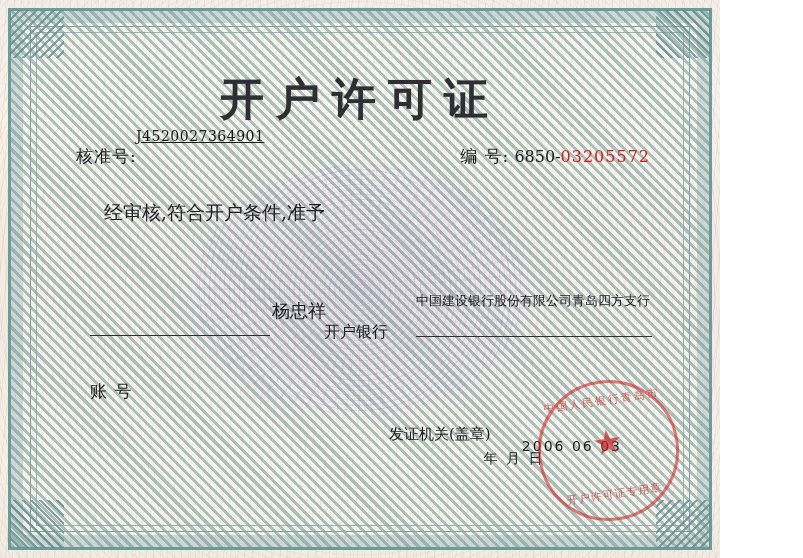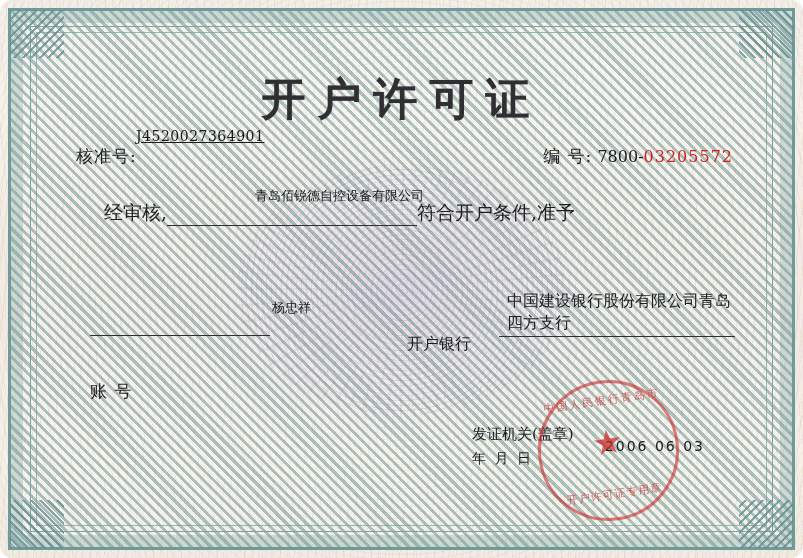--- a/index.html
+++ b/index.html
@@ -2,26 +2,25 @@
 <html><head>
 <meta charset="utf-8">
 <style>
   html,body{margin:0;padding:0;}
   body{
     width:803px;height:558px;overflow:hidden;
     font-family:"DejaVu Sans","Liberation Sans",sans-serif;
     background:#ffffff;
   }
   .cert{
-    position:relative;width:803px;height:558px;
+    position:relative;width:720px;height:558px;
     background:
       radial-gradient(ellipse 300px 220px at 50% 52%, rgba(206,185,214,0.55) 0%, rgba(221,205,226,0.30) 45%, rgba(255,255,255,0) 72%),
       linear-gradient(180deg,#f3efe6 0%,#f7f2e9 18%,#f4ece2 40%,#f3ebe3 60%,#f6f0e6 82%,#f1ece2 100%);
     overflow:hidden;
-    border-radius:12px;
   }
   
   .bg-waves{
     position:absolute;inset:0;
     background-image:
       repeating-linear-gradient(96deg, rgba(196,160,120,0.16) 0px, rgba(196,160,120,0.16) 1px, rgba(255,255,255,0) 1px, rgba(255,255,255,0) 7px),
       repeating-linear-gradient(84deg, rgba(170,140,180,0.10) 0px, rgba(170,140,180,0.10) 1px, rgba(255,255,255,0) 1px, rgba(255,255,255,0) 9px);
     opacity:.85;
   }
   .bg-waves2{
@@ -92,36 +91,36 @@
 
   .r-line1{left:58px;top:160px;font-size:19px;}
   .co-name{
     position:absolute;left:88px;top:-16px;font-size:13px;color:#1b1b1b;letter-spacing:0px;white-space:nowrap;
   }
   .blank1{width:250px;border-bottom:1px solid #2f2f2f;height:22px;display:inline-block;vertical-align:bottom;position:relative;}
 
   .r-line2{left:58px;top:210px;font-size:19px;}
 
   .r-legal{left:44px;top:275px;font-size:16px;}
-  .legal-name{position:absolute;left:182px;top:-16px;font-size:13px;white-space:nowrap;}
+  .legal-name{position:absolute;left:182px;top:-16px;font-size:18px;white-space:nowrap;}
   .blank2{width:180px;border-bottom:1px solid #2f2f2f;height:20px;display:inline-block;vertical-align:bottom;}
 
   .r-bank{right:20px;top:250px;width:330px;font-size:16px;}
-  .bank-label{position:absolute;left:0;top:32px;font-size:16px;margin-top:12px;}
+  .bank-label{position:absolute;left:0;top:32px;font-size:16px;}
   .bank-name{
-    position:absolute;left:100px;top:0px;width:236px;font-size:16px;line-height:22px;
+    position:absolute;left:92px;top:0px;width:236px;font-size:13px;line-height:22px;
   }
   .bank-underline{position:absolute;left:92px;top:46px;width:236px;border-bottom:1px solid #2f2f2f;}
 
   .r-account{left:44px;top:340px;font-size:17px;}
   .acct-num{position:absolute;left:64px;top:-18px;font-size:14px;letter-spacing:.3px;}
   .blank3{width:210px;border-bottom:1px solid #2f2f2f;height:20px;display:inline-block;vertical-align:bottom;}
 
   .r-issuer{right:35px;top:385px;font-size:15px;text-align:left;width:250px;}
-  .date-line{margin-top:6px;font-size:14px;letter-spacing:2px;}
+  .date-line{margin-top:6px;font-size:14px;letter-spacing:2px;text-align:center;}
   .date-digits{position:absolute;right:52px;top:398px;font-size:14px;letter-spacing:2px;color:#1b1b1b;}
 
   
   .seal{
     position:absolute;left:492px;top:340px;width:135px;height:135px;border-radius:50%;
     border:3px solid rgba(206,36,36,0.72);
     color:rgba(200,30,30,0.78);
     opacity:.82;
     transform:rotate(-8deg);
   }
@@ -159,25 +158,25 @@
 
     <div class="title">开户许可证</div>
 
     <div class="row r-approve">
       <span class="lbl">核准号:</span>
       <span class="approve-num">J4520027364901</span>
     </div>
 
     <div class="row r-serial">
       <span class="lbl">编 号:</span>
-      <span>7800-</span><span class="serial-red">03205572</span>
+      <span>6850-</span><span class="serial-red">03205572</span>
     </div>
 
     <div class="row r-line1">
-      <span>经审核,</span><span class="blank1"><span class="co-name">青岛佰锐德自控设备有限公司</span></span><span>符合开户条件,准予</span>
+      <span>经审核,</span><span>符合开户条件,准予</span>
     </div>
 
 
     <div class="row r-legal">
       <span class="blank2"><span class="legal-name">杨忠祥</span></span>
     </div>
 
     <div class="row r-bank">
       <span class="bank-label">开户银行</span>
       <span class="bank-name">中国建设银行股份有限公司青岛四方支行</span>

